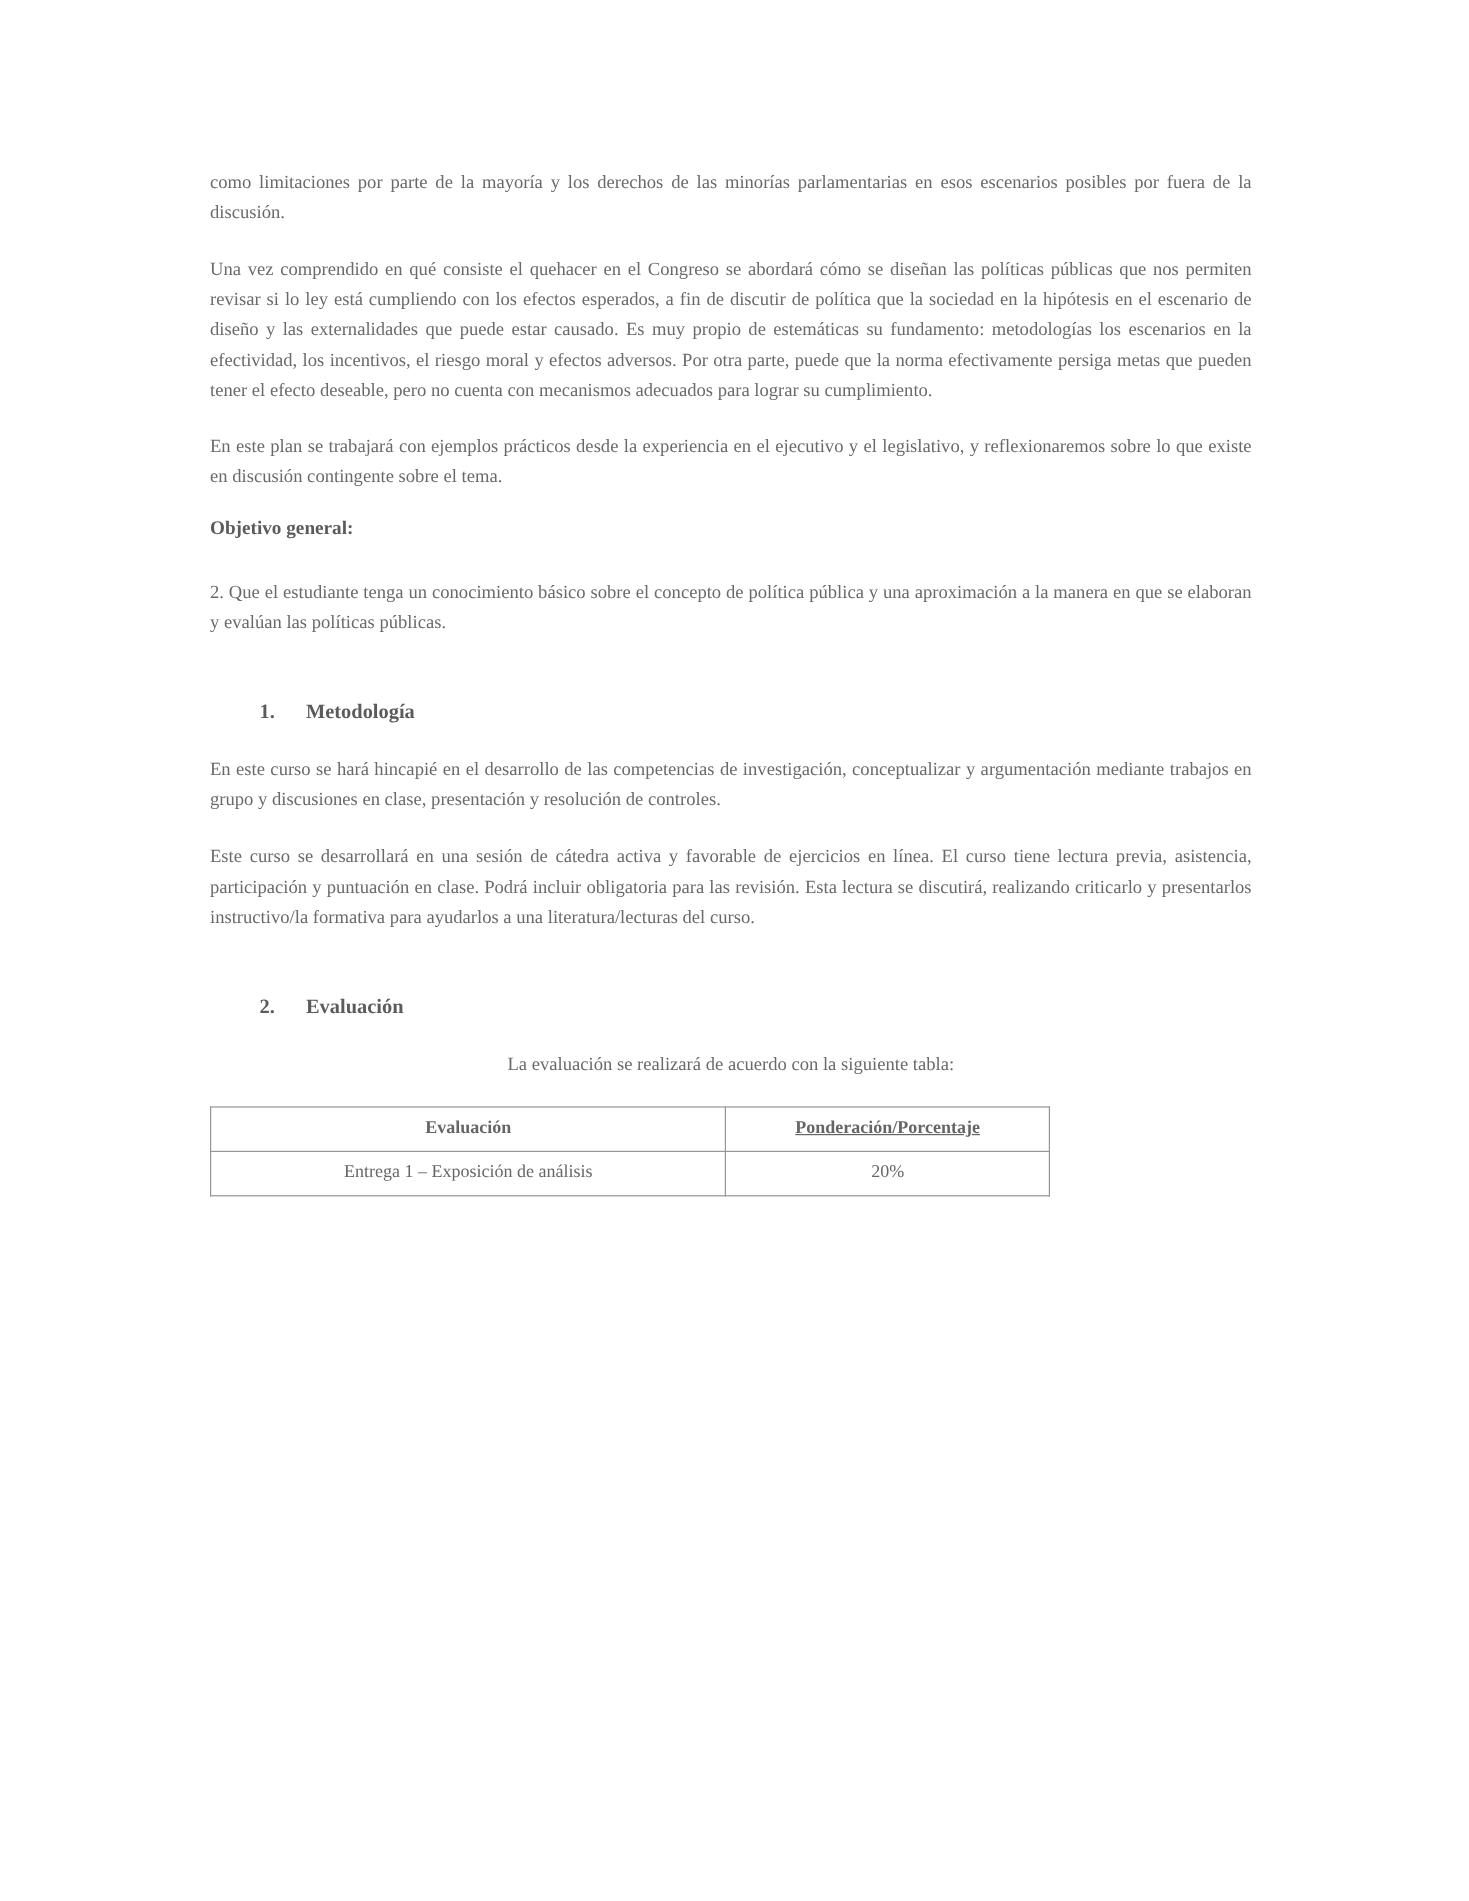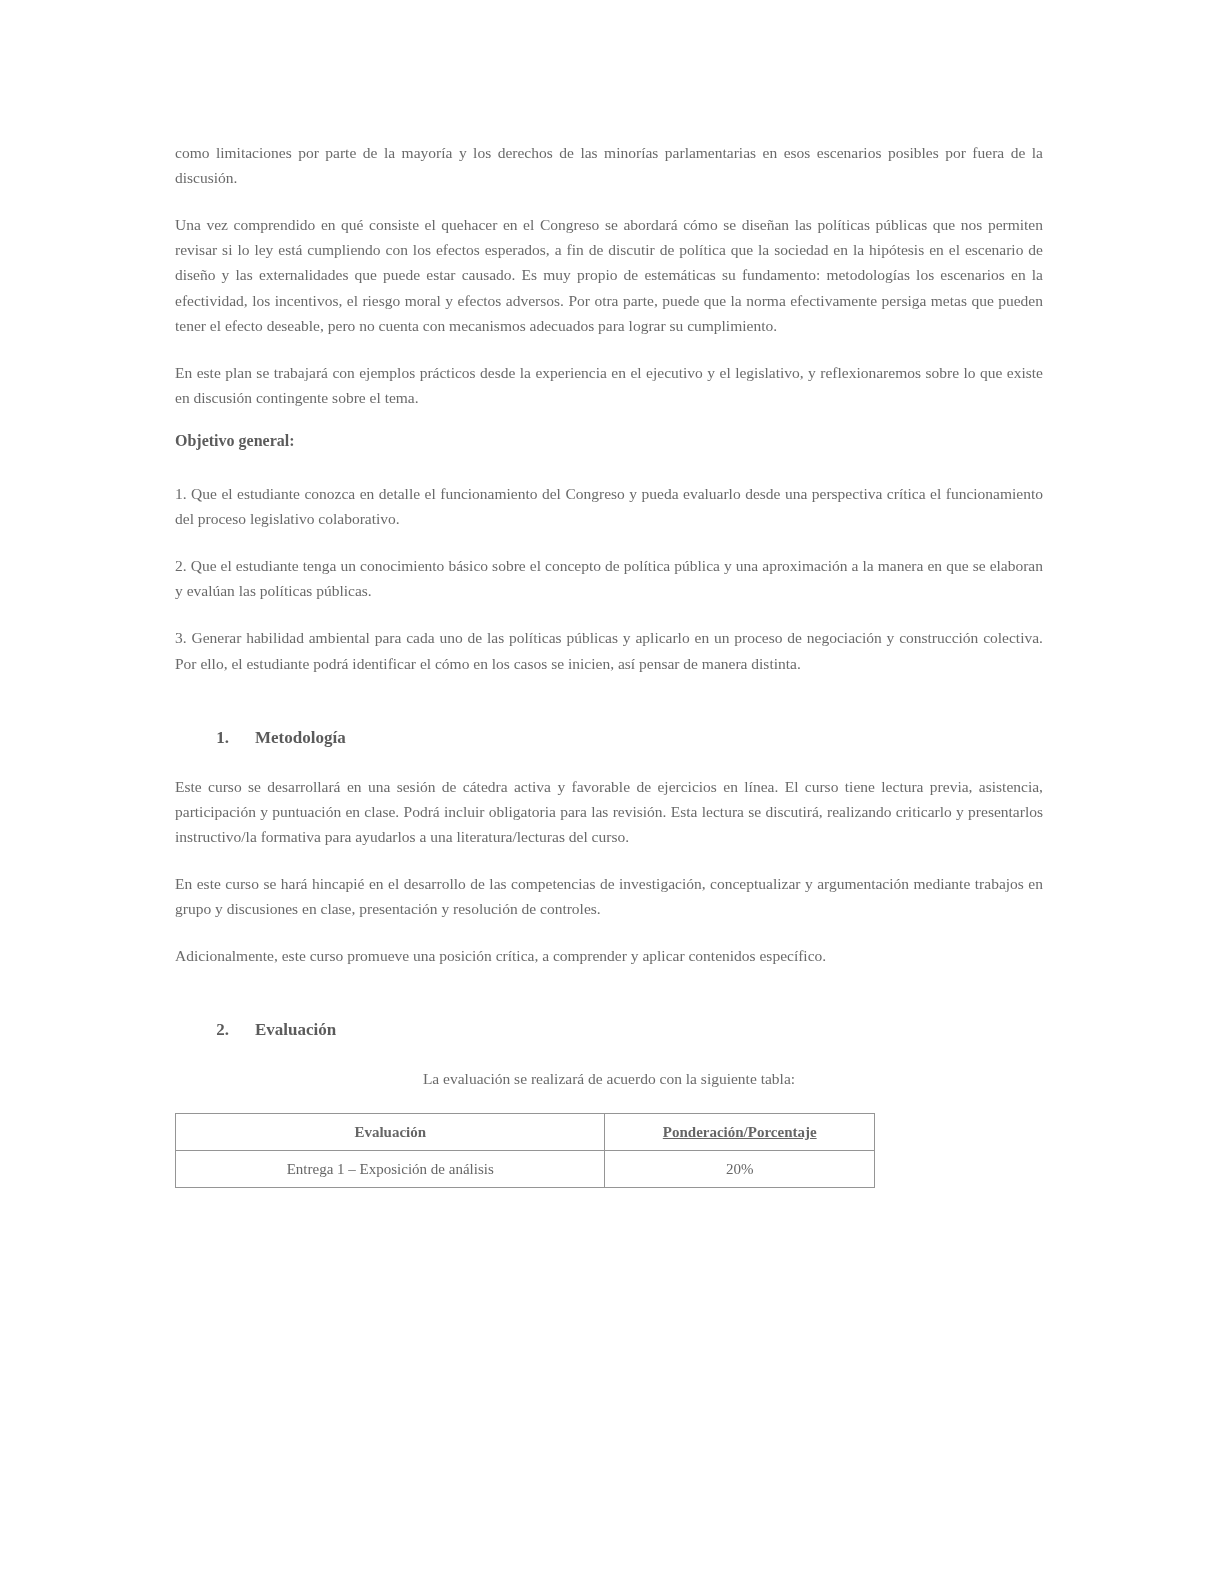--- a/index.html
+++ b/index.html
@@ -98,32 +98,29 @@
 
 <div class="page">
   <div class="content">
 
     <p class="para">como limitaciones por parte de la mayoría y los derechos de las minorías parlamentarias en esos escenarios posibles por fuera de la discusión.</p>
     <p class="para">Una vez comprendido en qué consiste el quehacer en el Congreso se abordará cómo se diseñan las políticas públicas que nos permiten revisar si lo ley está cumpliendo con los efectos esperados, a fin de discutir de política que la sociedad en la hipótesis en el escenario de diseño y las externalidades que puede estar causado. Es muy propio de estemáticas su fundamento: metodologías los escenarios en la efectividad, los incentivos, el riesgo moral y efectos adversos. Por otra parte, puede que la norma efectivamente persiga metas que pueden tener el efecto deseable, pero no cuenta con mecanismos adecuados para lograr su cumplimiento.</p>
     <p class="para">En este plan se trabajará con ejemplos prácticos desde la experiencia en el ejecutivo y el legislativo, y reflexionaremos sobre lo que existe en discusión contingente sobre el tema.</p>
 
     <h3 class="section-label">Objetivo general:</h3>
 
-    <p class="para">1. Que el estudiante conozca en detalle el funcionamiento del Congreso y pueda evaluarlo desde una perspectiva crítica el funcionamiento del proceso legislativo colaborativo.</p>
     <p class="para">2. Que el estudiante tenga un conocimiento básico sobre el concepto de política pública y una aproximación a la manera en que se elaboran y evalúan las políticas públicas.</p>
-    <p class="para">3. Generar habilidad ambiental para cada uno de las políticas públicas y aplicarlo en un proceso de negociación y construcción colectiva. Por ello, el estudiante podrá identificar el cómo en los casos se inicien, así pensar de manera distinta.</p>
 
     <div class="numbered-heading">
       <span class="num">1.</span>
       <span>Metodología</span>
     </div>
 
+    <p class="para">En este curso se hará hincapié en el desarrollo de las competencias de investigación, conceptualizar y argumentación mediante trabajos en grupo y discusiones en clase, presentación y resolución de controles.</p>
     <p class="para">Este curso se desarrollará en una sesión de cátedra activa y favorable de ejercicios en línea. El curso tiene lectura previa, asistencia, participación y puntuación en clase. Podrá incluir obligatoria para las revisión. Esta lectura se discutirá, realizando criticarlo y presentarlos instructivo/la formativa para ayudarlos a una literatura/lecturas del curso.</p>
-    <p class="para">En este curso se hará hincapié en el desarrollo de las competencias de investigación, conceptualizar y argumentación mediante trabajos en grupo y discusiones en clase, presentación y resolución de controles.</p>
-    <p class="para">Adicionalmente, este curso promueve una posición crítica, a comprender y aplicar contenidos específico.</p>
 
     <div class="numbered-heading">
       <span class="num">2.</span>
       <span>Evaluación</span>
     </div>
 
     <p class="para loose">La evaluación se realizará de acuerdo con la siguiente tabla:</p>
 
     <table class="eval-table">
       <thead>

